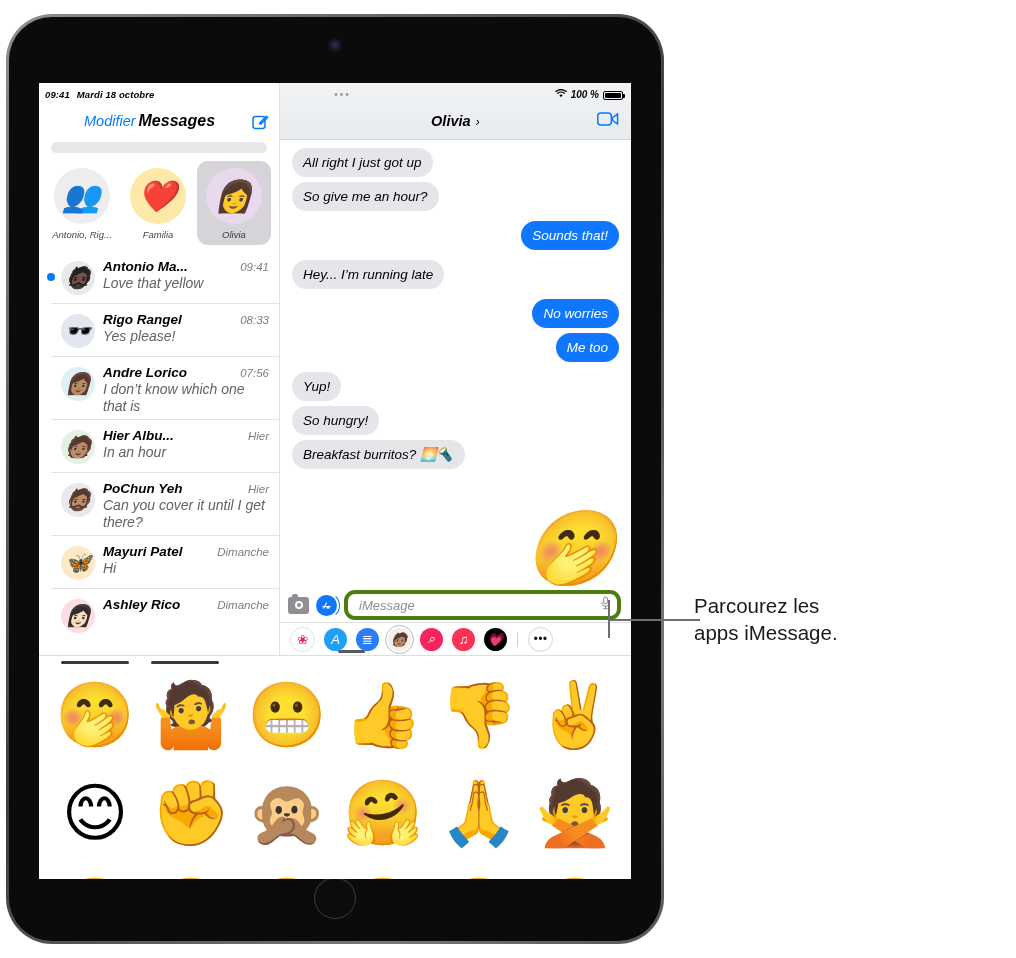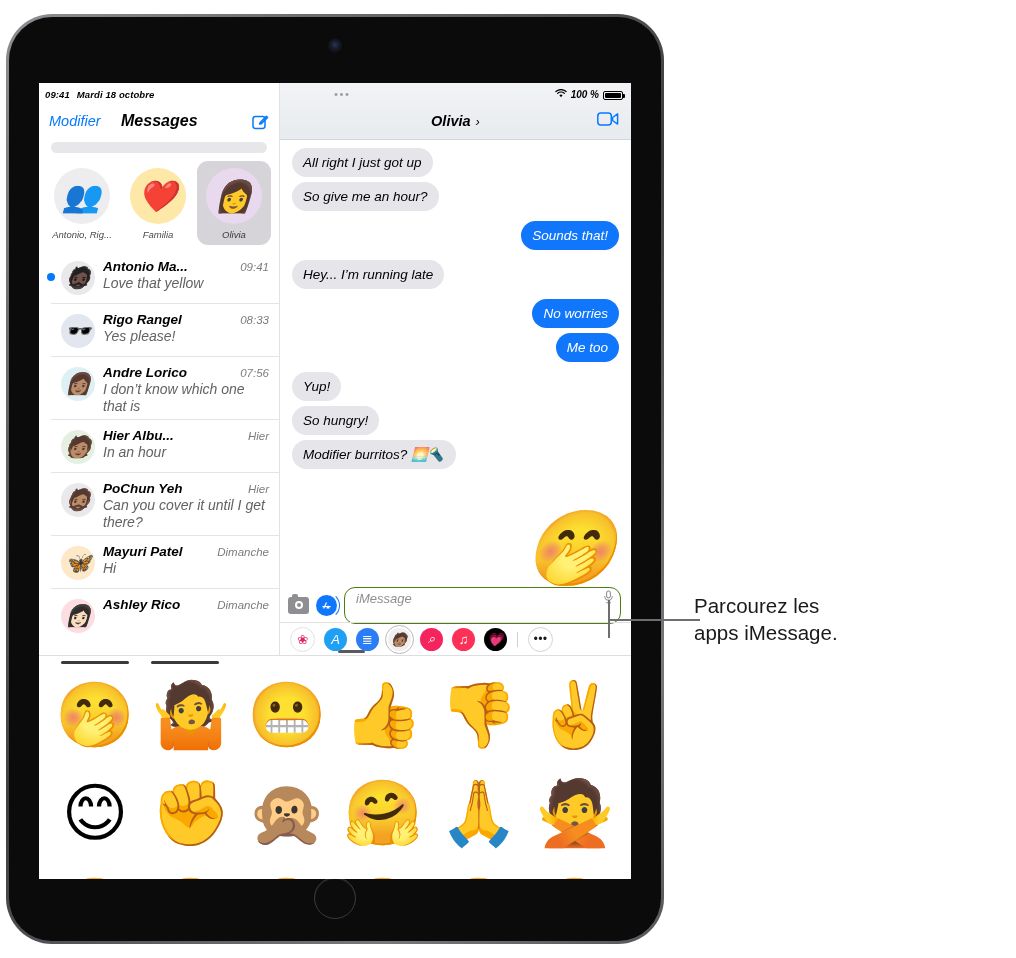--- a/index.html
+++ b/index.html
@@ -31,21 +31,21 @@
   #top-region{display:flex;height:572px;font-style:italic;}
 
   
   #sidebar{width:240px;background:#fff;position:relative;overflow:hidden;
            border-right:1px solid #e2e2e4;display:flex;flex-direction:column;}
   #status-left{height:18px;display:flex;align-items:center;padding:2px 0 0 6px;
                font-size:9.5px;font-weight:bold;color:#000;letter-spacing:.1px;}
   #status-left .sb-time{font-weight:bold;}
   #status-left .sb-date{font-weight:bold;margin-left:7px;}
   #sb-navbar{height:36px;display:flex;align-items:center;padding:0 10px;
-             justify-content:space-between;}
+             justify-content:space-between;margin-left:35px;}
   #sb-navbar .edit{color:#067aff;font-size:14.5px;}
   #sb-navbar .title{font-size:16px;font-weight:bold;color:#000;margin-right:34px;}
   .compose-icon svg{display:block;}
   #sb-search{height:11px;margin:3px 12px 8px 12px;border-radius:6px;background:#e7e7ea;}
 
   
   #pinned{display:flex;padding:0 6px 6px 6px;gap:2px;}
   .pin{width:74px;display:flex;flex-direction:column;align-items:center;
        padding:7px 0 5px 0;border-radius:11px;}
   .pin.selected{background:#d6d4d8;}
@@ -113,22 +113,22 @@
   .camera-btn{width:21px;height:17px;background:#8e8e93;border-radius:3px;position:relative;flex:none;}
   .camera-btn:before{content:"";position:absolute;left:50%;top:50%;transform:translate(-50%,-50%);
      width:8px;height:8px;border-radius:50%;border:2.3px solid #fff;box-sizing:border-box;}
   .camera-btn:after{content:"";position:absolute;left:4px;top:-2.5px;width:6px;height:3px;
      background:#8e8e93;border-radius:2px 2px 0 0;}
   .appstore-btn{width:21px;height:21px;border-radius:50%;background:#1076fb;display:flex;
      align-items:center;justify-content:center;flex:none;position:relative;}
   .appstore-btn:after{content:"";position:absolute;left:-3px;top:-3px;right:-3px;bottom:-3px;
      border-radius:50%;border:1.4px solid #1076fb;border-left-color:transparent;
      border-top-color:transparent;border-bottom-color:transparent;}
-  #imessage-field{flex:1;height:22px;border:1px solid #4d7c0f;border-radius:11px;
-     display:flex;align-items:center;padding:0 6px 13px 11px;justify-content:space-between;}
+  #imessage-field{flex:1;height:22px;border:4px solid #4d7c0f;border-radius:11px;
+     display:flex;align-items:center;padding:0 6px 0 11px;justify-content:space-between;}
   #imessage-field .ph{font-size:13px;color:#8e8e93;}
 
   
   #app-drawer{height:32px;display:flex;align-items:center;gap:9px;padding:0 10px 0 10px;
      border-top:1px solid #e0e0e2;}
   .appicon{width:23px;height:23px;border-radius:50%;display:flex;align-items:center;
      justify-content:center;font-size:13px;color:#fff;flex:none;position:relative;}
   .appicon.sel:after{content:"";position:absolute;left:-3px;top:-3px;right:-3px;bottom:-3px;
      border-radius:50%;border:1.4px solid #b9b9bd;}
   .drawer-sep{width:1px;height:15px;background:#d0d0d3;margin:0 1px;}
@@ -326,21 +326,21 @@
                 <div class="b">Me too</div>
               </div>
               <div class="gap"></div>
               <div class="msg in">
                 <div class="b">Yup!</div>
               </div>
               <div class="msg in">
                 <div class="b">So hungry!</div>
               </div>
               <div class="msg in tail">
-                <div class="b">Modifier burritos? 🌅🔦</div>
+                <div class="b">Breakfast burritos? 🌅🔦</div>
               </div>
               <div class="sticker-wrap">
                 <div class="sticker">🤭</div>
               </div>
             </div>
 
           <div id="input-row">
             <span class="camera-btn"></span>
             <span class="appstore-btn">
               <svg width="13" height="13" viewBox="0 0 13 13">

